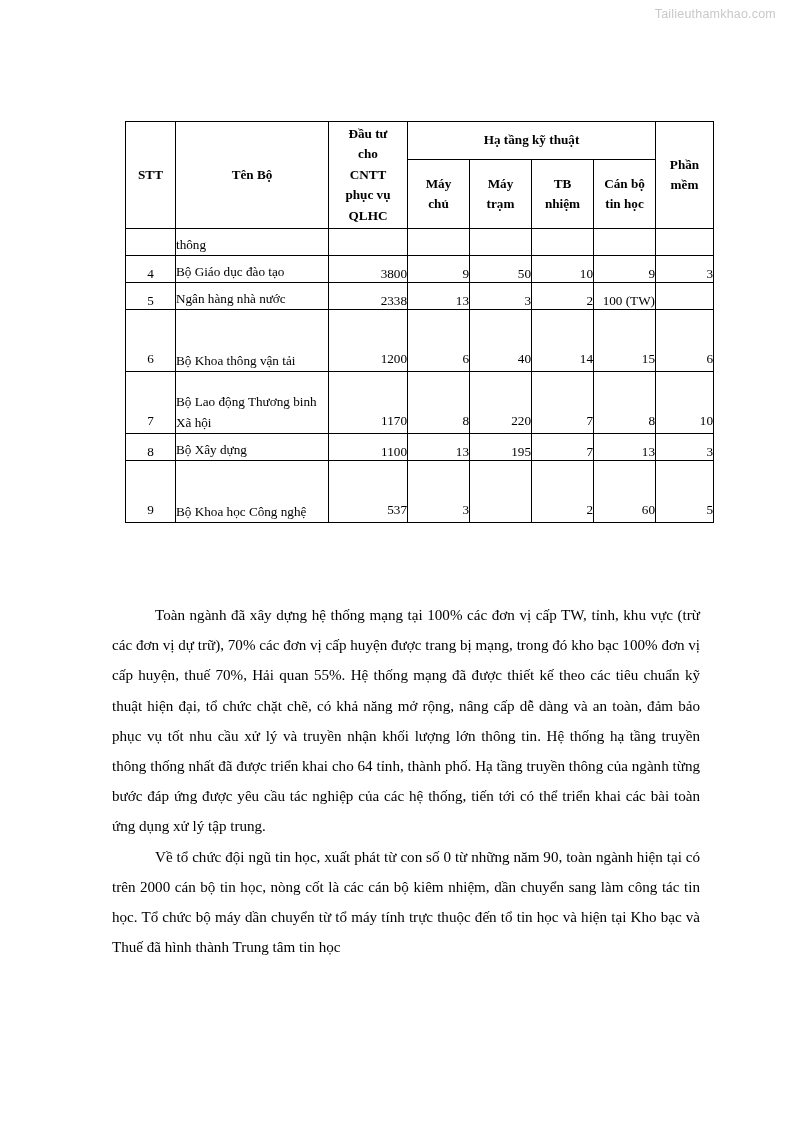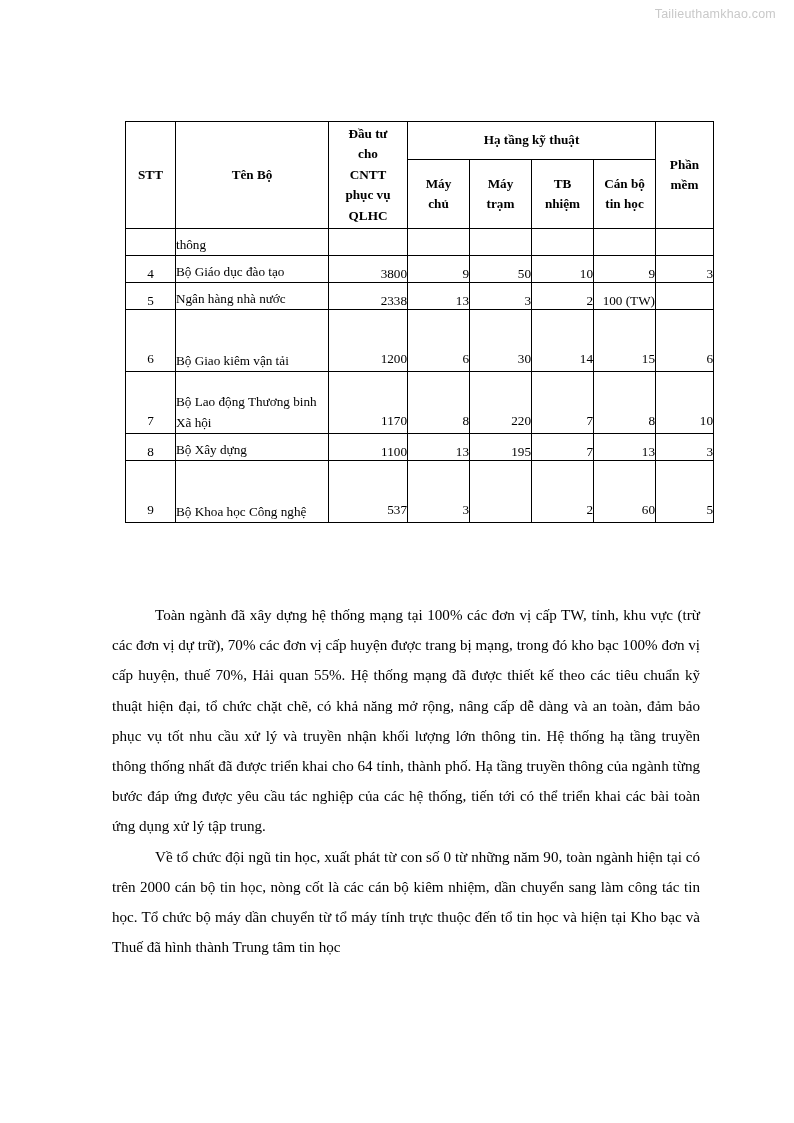--- a/index.html
+++ b/index.html
@@ -205,24 +205,24 @@
           <td class="c-name">Ngân hàng nhà nước</td>
           <td class="c-num">2338</td>
           <td class="c-num">13</td>
           <td class="c-num">3</td>
           <td class="c-num">2</td>
           <td class="c-num">100 (TW)</td>
           <td class="c-num"></td>
         </tr>
         <tr class="r-2line">
           <td class="c-stt">6</td>
-          <td class="c-name">Bộ Giao kiêm vận tải</td>
+          <td class="c-name">Bộ Khoa thông vận tải</td>
           <td class="c-num">1200</td>
           <td class="c-num">6</td>
-          <td class="c-num">30</td>
+          <td class="c-num">40</td>
           <td class="c-num">14</td>
           <td class="c-num">15</td>
           <td class="c-num">6</td>
         </tr>
         <tr class="r-2line">
           <td class="c-stt">7</td>
           <td class="c-name">Bộ Lao động Thương binh Xã hội</td>
           <td class="c-num">1170</td>
           <td class="c-num">8</td>
           <td class="c-num">220</td>

